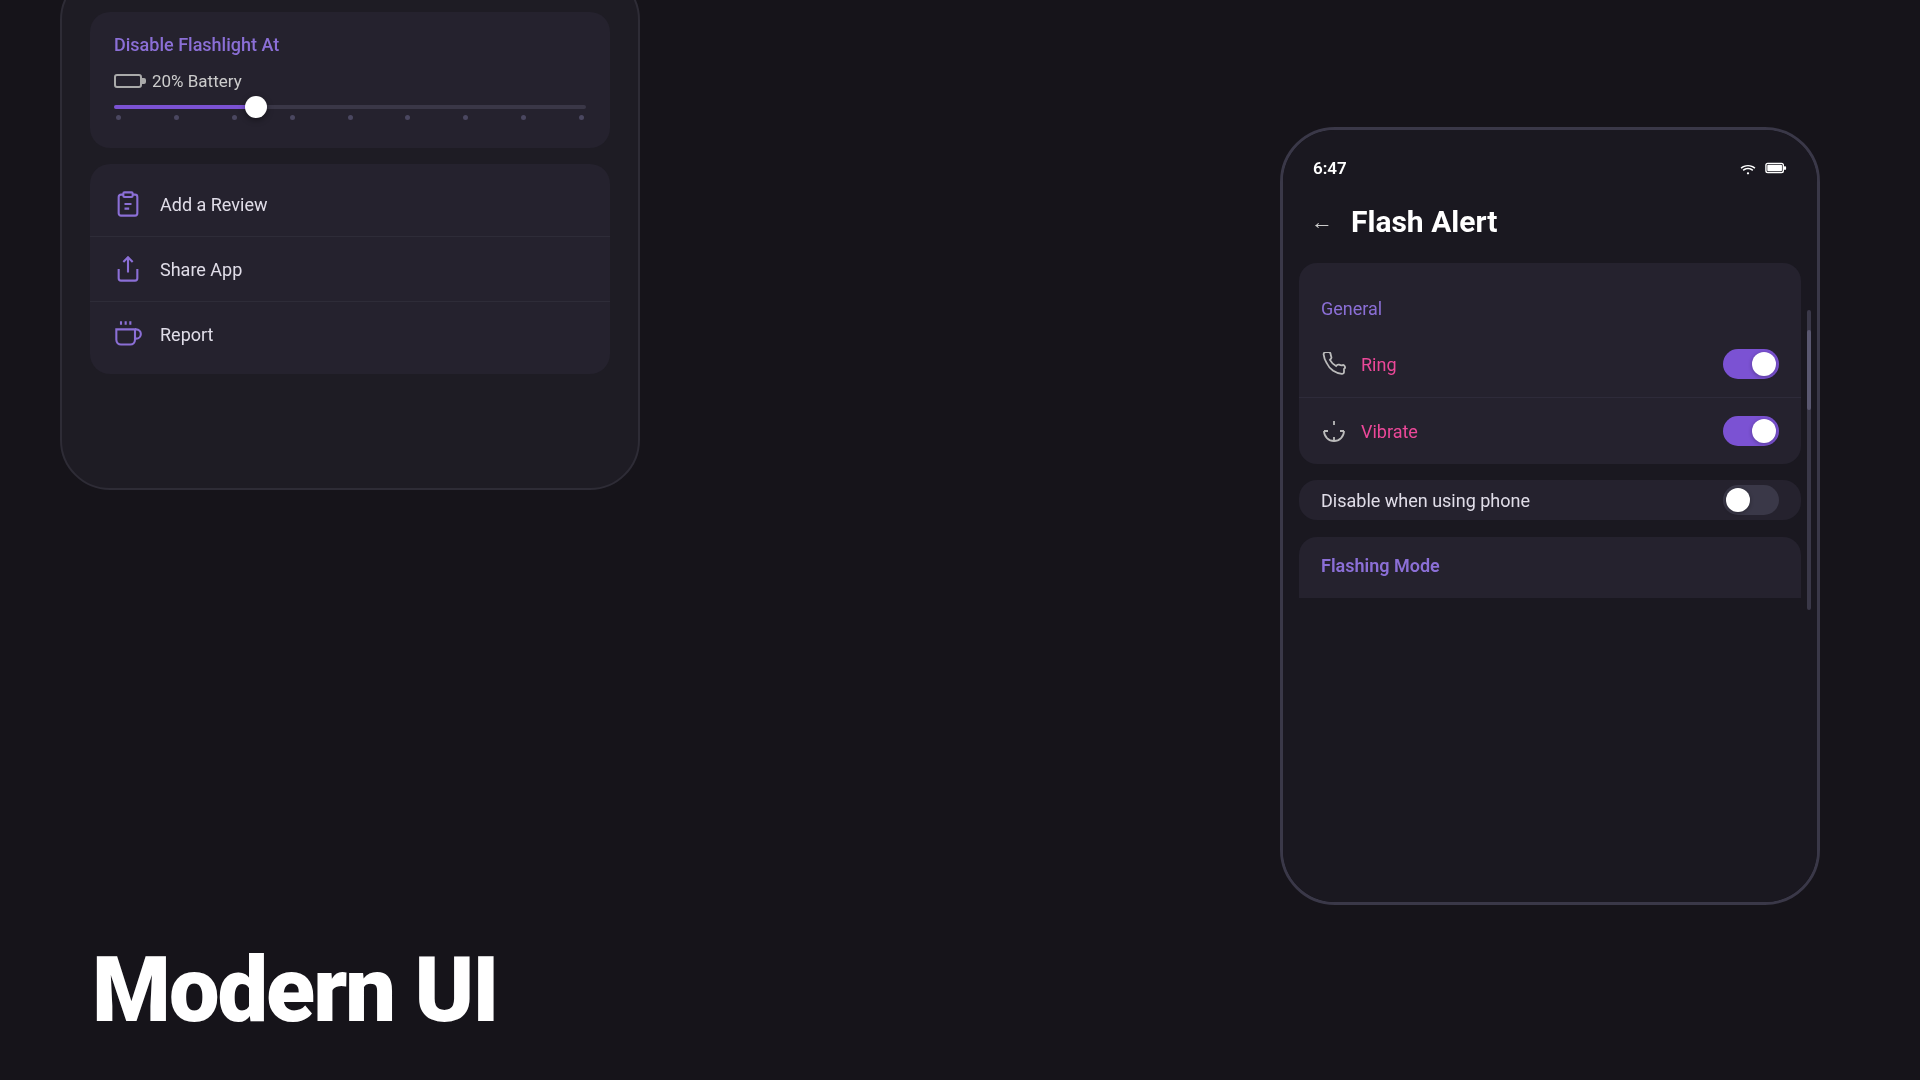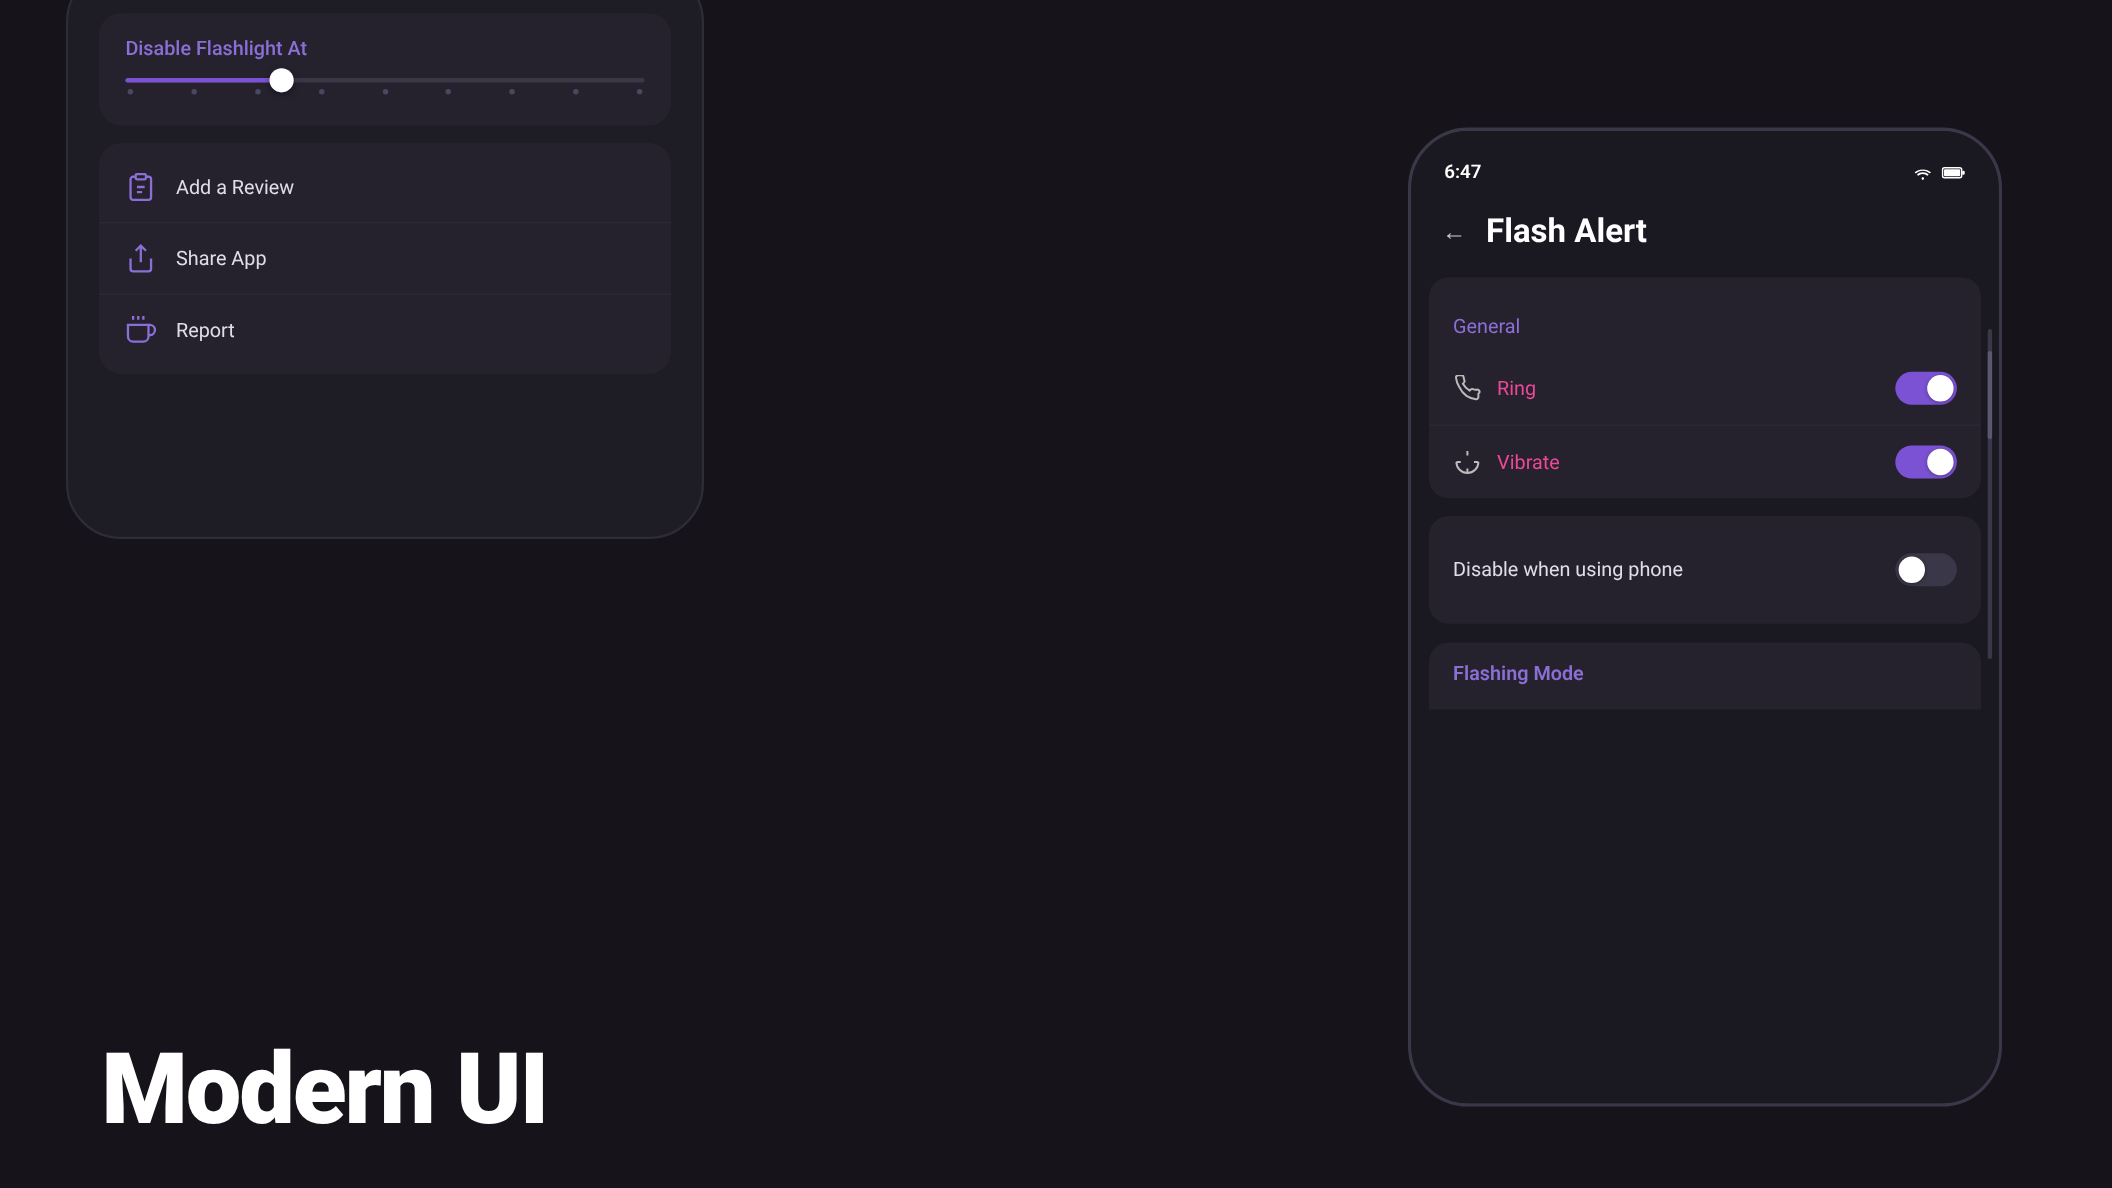--- a/index.html
+++ b/index.html
@@ -160,23 +160,23 @@
       font-size: 90px;
       font-weight: 900;
       line-height: 1.1;
       letter-spacing: -2px;
     }
 
     
     .right-phone {
       position: absolute;
       right: 100px;
-      top: 116px;
+      top: 127px;
       width: 540px;
-      height: 890px;
+      height: 778px;
       background: #1e1c24;
       border-radius: 55px;
       border: 3px solid #3a3848;
       overflow: hidden;
     }
 
     .phone-screen {
       width: 100%;
       height: 100%;
       background: #1a1820;
@@ -309,21 +309,21 @@
 
     .toggle.off .toggle-knob {
       left: 3px;
     }
 
     
     .disable-phone-card {
       background: #25222e;
       margin: 0 16px 16px;
       border-radius: 18px;
-      padding: 34px 22px;
+      padding: 5px 22px;
       display: flex;
       align-items: center;
       justify-content: space-between;
     }
 
     .disable-phone-label {
       color: #e0dde8;
       font-size: 18px;
     }
 
@@ -360,20 +360,24 @@
       margin-top: 20px;
     }
   </style>
 </head>
 <body>
 
 <div class="left-phone">
 
   <div class="disable-section">
     <div class="disable-title">Disable Flashlight At</div>
+    <div class="battery-row">
+      <div class="battery-icon"></div>
+      <span class="battery-text">20% Battery</span>
+    </div>
     <div class="slider-track">
       <div class="slider-fill"></div>
       <div class="slider-thumb"></div>
     </div>
     <div class="slider-dots">
       <div class="slider-dot"></div>
       <div class="slider-dot"></div>
       <div class="slider-dot"></div>
       <div class="slider-dot"></div>
       <div class="slider-dot"></div>

